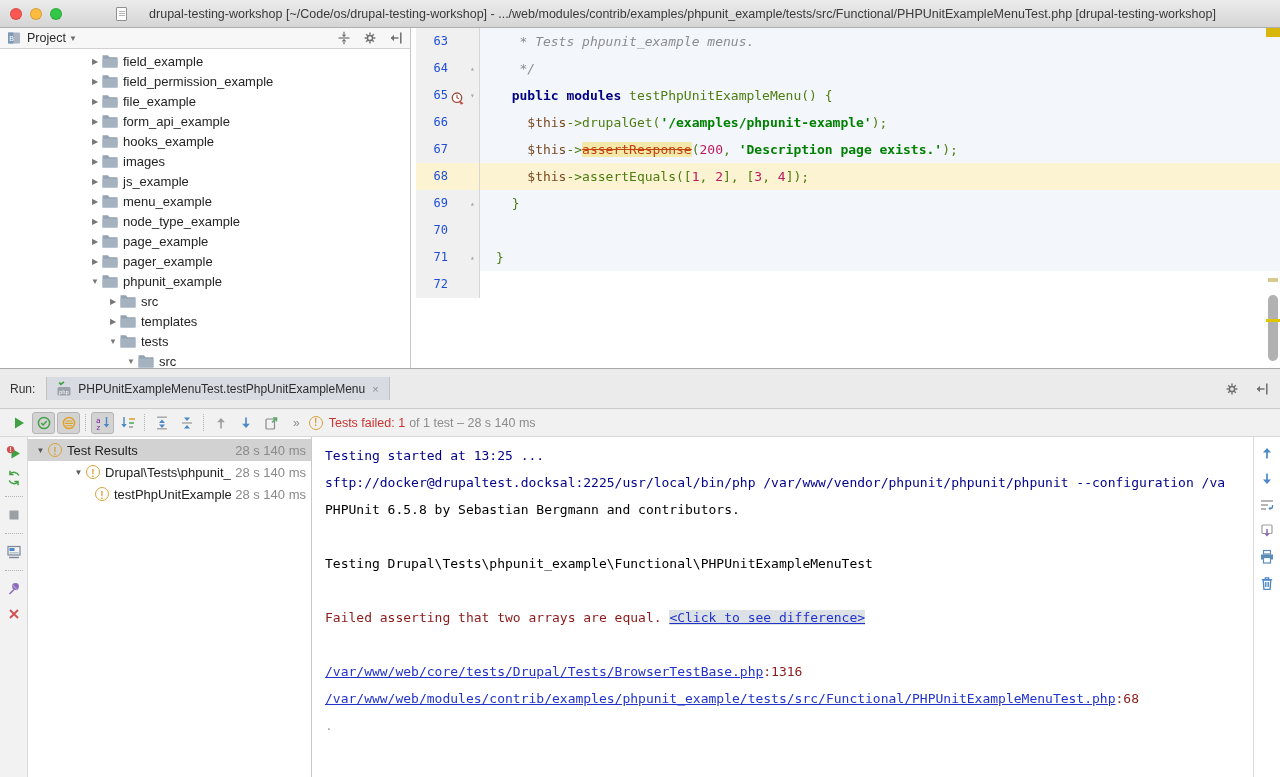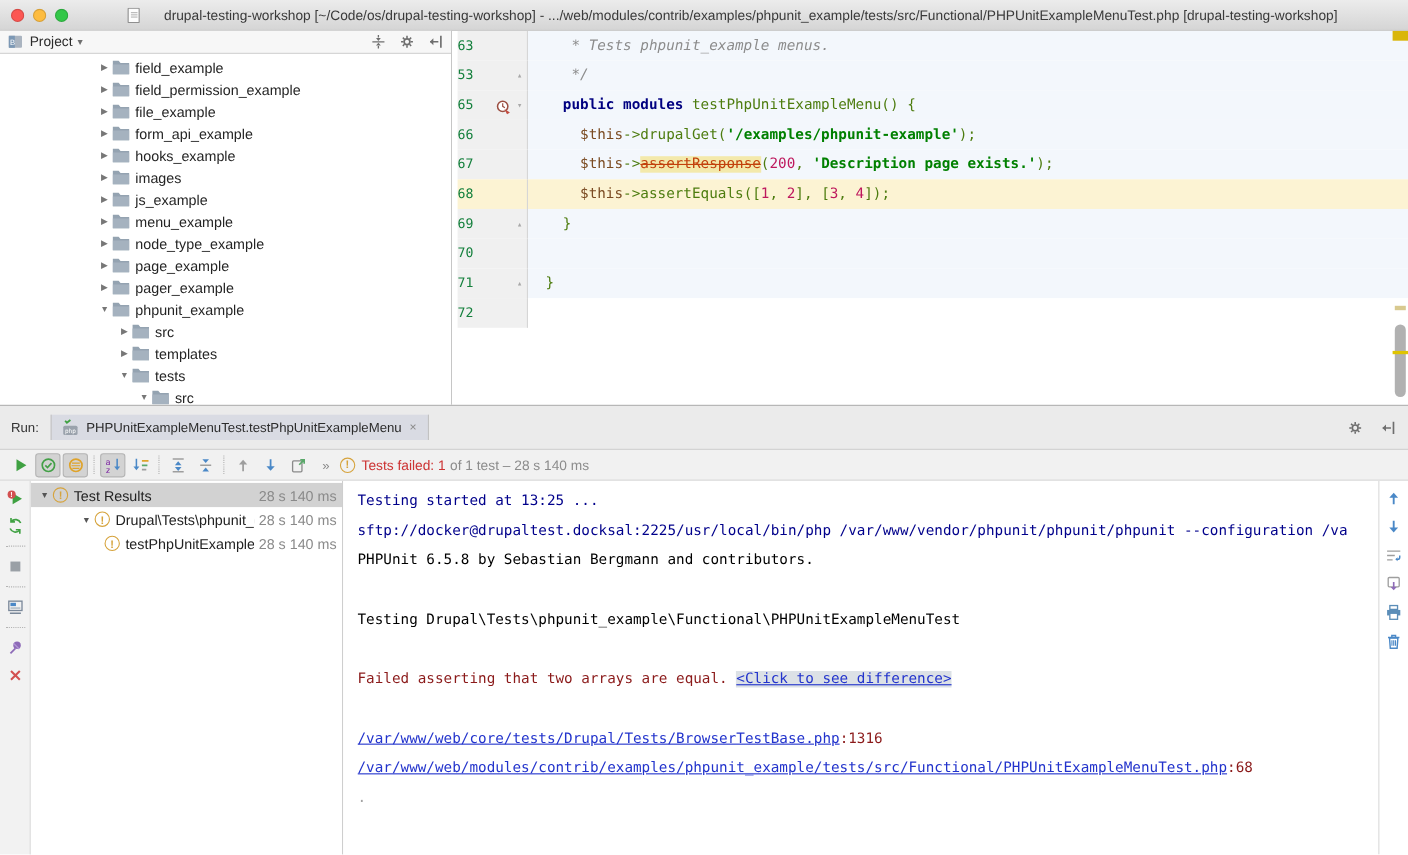--- a/index.html
+++ b/index.html
@@ -36,21 +36,21 @@
     white-space:nowrap; }
   .tree-arrow { width:14px; font-size:8px; color:#777; text-align:center; flex:0 0 auto; }
   .folder-svg { width:15px; height:13px; margin-right:5px; flex:0 0 auto; }
 
   
   .editor { flex:1; position:relative; background:#fff; overflow:hidden; padding-left:5px; }
   .code-row { display:flex; height:27px; line-height:27px;
     font-family:"DejaVu Sans Mono", monospace; font-size:13px; }
   .gut { width:64px; flex:0 0 auto; background:#f0f0f0; border-right:1px solid #d6d6d6;
     display:flex; align-items:center; position:relative; }
-  .lnum { width:32px; text-align:left; color:#15803d; font-size:12px; font-family:"DejaVu Sans Mono",monospace; }
+  .lnum { width:32px; text-align:right; color:#1d4ed8; font-size:12px; font-family:"DejaVu Sans Mono",monospace; }
   .gicon { width:15px; height:15px; margin-left:2px; }
   .fold { width:13px; margin-left:auto; text-align:center; color:#a9a9a9; font-size:8px; }
   .src { flex:1; white-space:pre; padding-left:16px; color:#000; overflow:hidden; }
   .code-row.in-file .src { background:#f3f7fc; }
   .code-row.current .src, .code-row.current .gut { background:#fcf3d3; }
   .c-comment { color:#8c8c8c; font-style:italic; }
   .c-keyword { color:#000080; font-weight:bold; }
   .c-string  { color:#008000; font-weight:bold; }
   .c-number  { color:#be185d; }
   .c-variable{ color:#7a4a21; }
@@ -340,21 +340,21 @@
           <div class="code-row in-file">
             <div class="gut">
               <span class="lnum">63</span>
               <span class="gicon"></span>
               <span class="fold"></span>
             </div>
             <div class="src"><span class="c-comment">   * Tests phpunit_example menus.</span></div>
           </div>
           <div class="code-row in-file">
             <div class="gut">
-              <span class="lnum">53</span>
+              <span class="lnum">64</span>
               <span class="gicon"></span>
               <span class="fold">▴</span>
             </div>
             <div class="src"><span class="c-comment">   */</span></div>
           </div>
           <div class="code-row in-file">
             <div class="gut">
               <span class="lnum">65</span>
               <span class="gicon"><svg xmlns="http://www.w3.org/2000/svg" viewBox="0 0 15 15">
                   <circle cx="7" cy="6.7" r="4.7" fill="#fff" stroke="#9c4f42" stroke-width="1.4"></circle>

